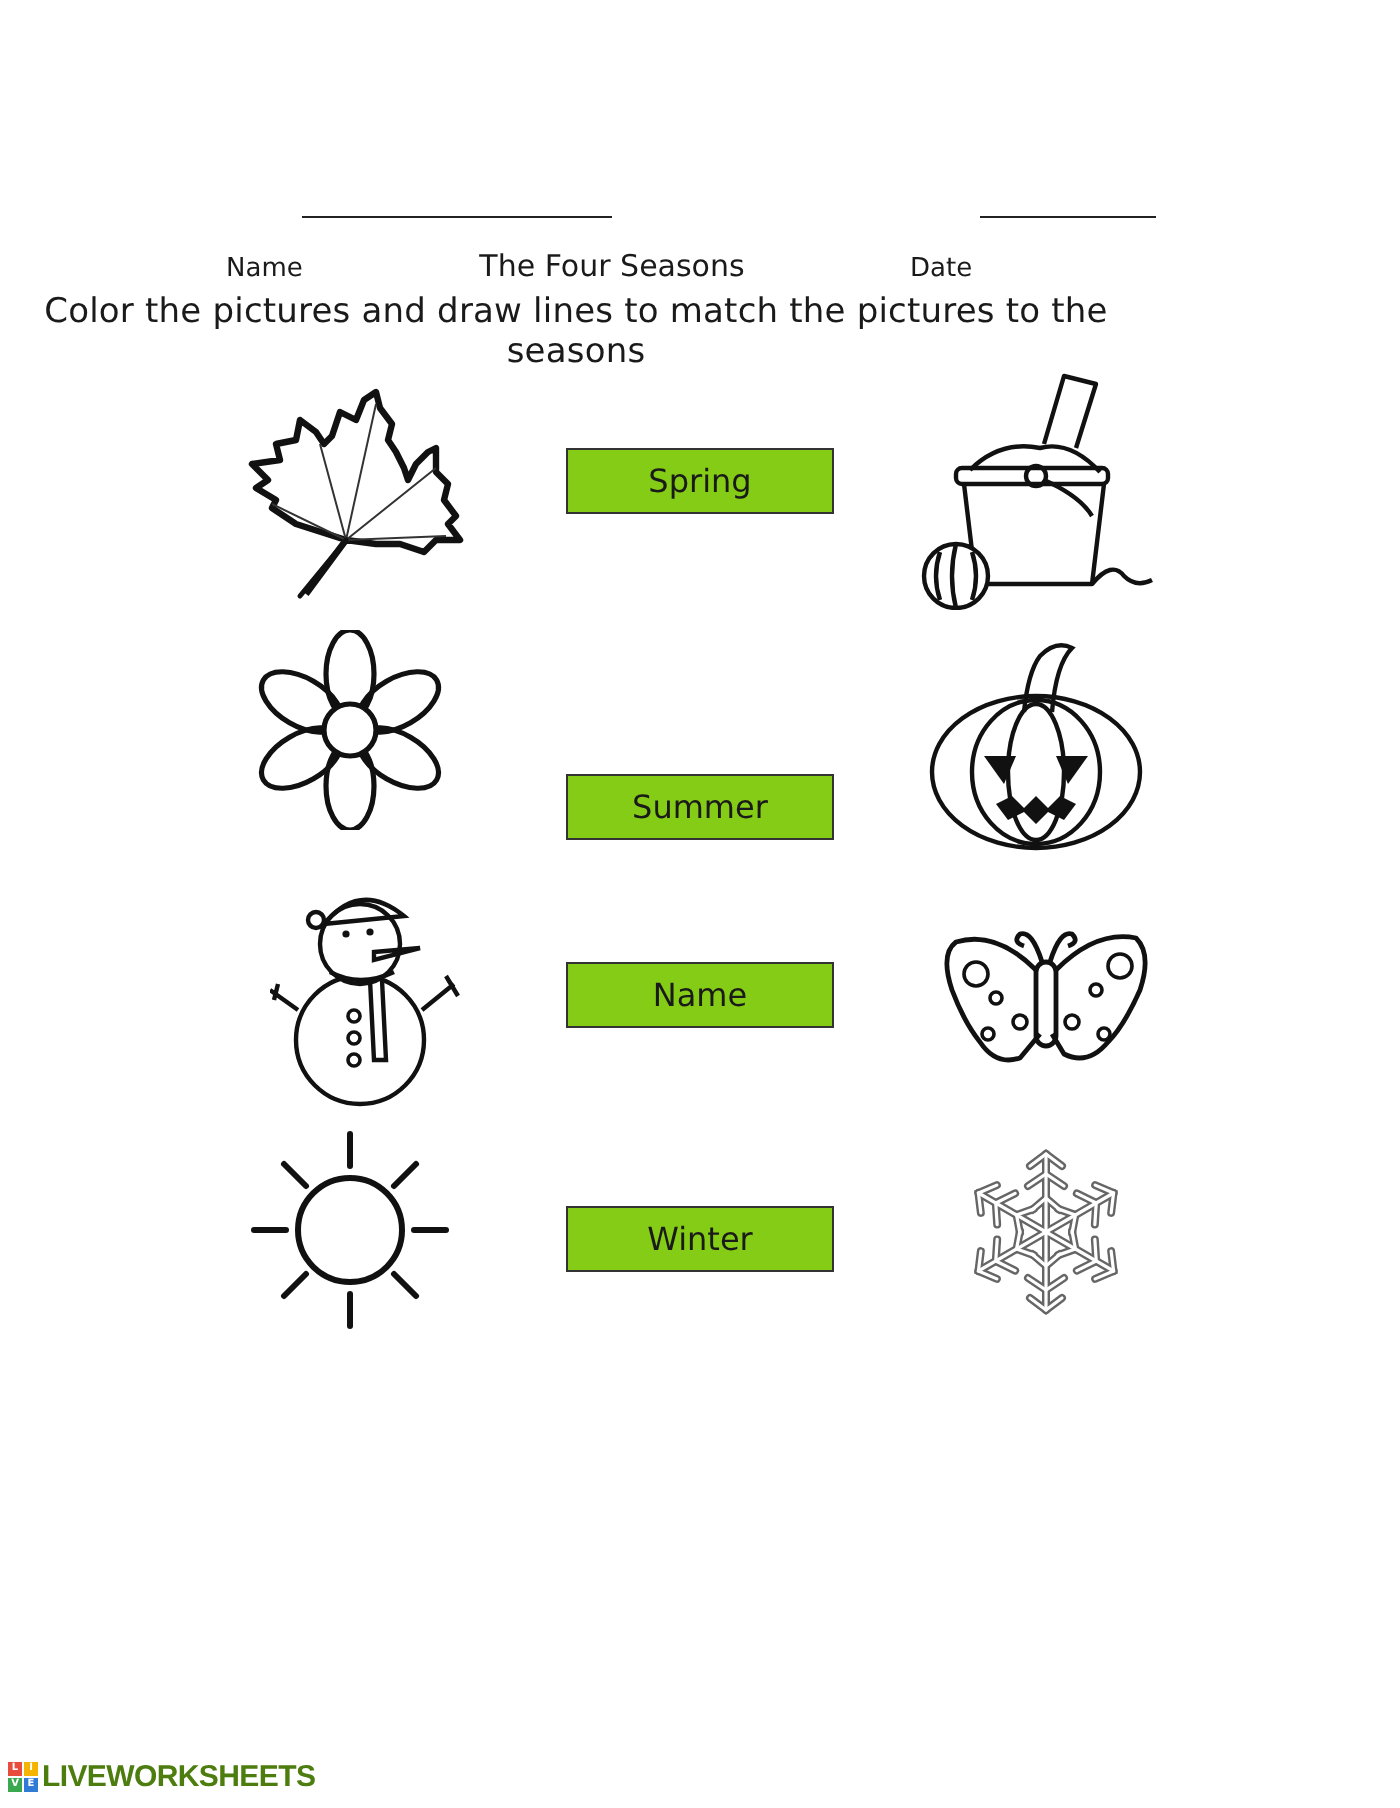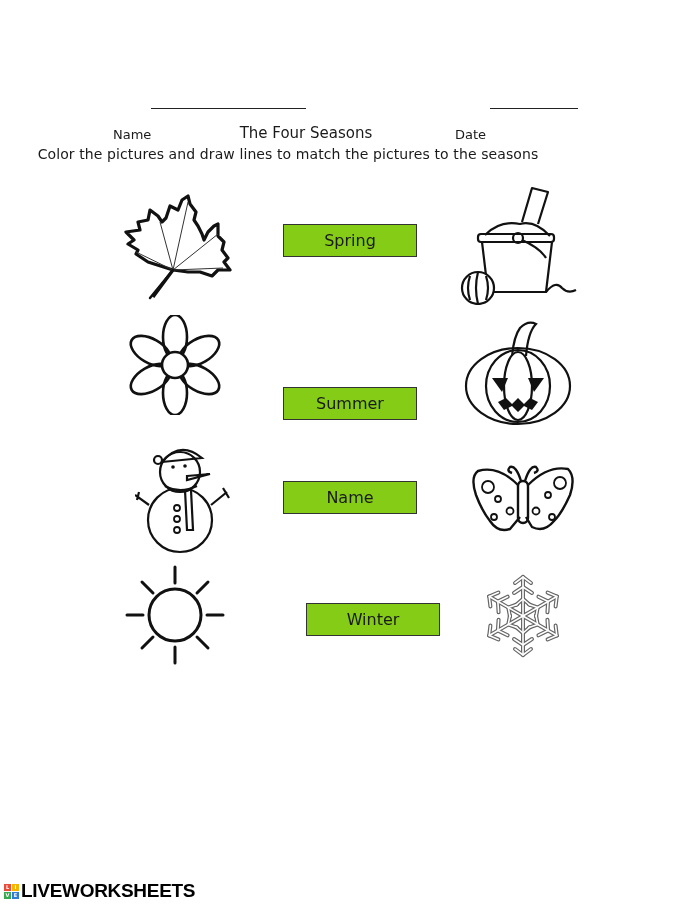--- a/index.html
+++ b/index.html
@@ -2,45 +2,45 @@
 <html><head>
 <meta charset="utf-8">
 <style>
   html, body { margin:0; padding:0; background:#ffffff; }
   body { width:700px; height:904px; position:relative; overflow:hidden;
          font-family:"DejaVu Sans", sans-serif; color:#1a1a1a; }
   .abs { position:absolute; }
   .field-label { font-size:13px;margin-top:32px; }
   .line { border-bottom:1.5px solid #222; height:0; }
   .title { left:0; width:612px; top:124px; text-align:center; font-size:15px; }
-  .subtitle { left:0; width:576px; top:146px; text-align:center; font-size:14px; letter-spacing:0.1px; }
+  .subtitle { left:0; width:576px; top:146px; text-align:center; font-size:17px; letter-spacing:0.1px; }
   .season-box { left:283px; width:134px; height:33px; border:1.5px solid #333;
                 box-sizing:border-box; text-align:center; line-height:31px; font-size:16px; background:#84cc16; cursor:pointer; }
   .pic { cursor:pointer; }
   .pic svg { display:block; }
   .footer-logo { left:4px; top:880px; display:flex; align-items:center; }
   .logo-blocks { display:grid; grid-template-columns:7px 7px; grid-template-rows:7px 7px; gap:1px; margin-right:2px; }
   .logo-blocks span { font-size:5px; line-height:7px; text-align:center; color:#fff; font-weight:bold; }
-  .logo-text { font-size:19px; font-weight:bold; color:#000000; letter-spacing:-0.3px; font-family:"Liberation Sans", sans-serif; }
+  .logo-text { font-size:15px; font-weight:bold; color:#4d7c0f; letter-spacing:-0.3px; font-family:"Liberation Sans", sans-serif; }
 </style>
 </head>
 <body>
 
 <div class="abs field-label" style="left:113px; top:95px;">Name</div>
 <div class="abs line" style="left:151px; top:108px; width:155px;"></div>
 <div class="abs field-label" style="left:455px; top:95px;">Date</div>
 <div class="abs line" style="left:490px; top:108px; width:88px;"></div>
 
 <div class="abs title">The Four Seasons</div>
 <div class="abs subtitle">Color the pictures and draw lines to match the pictures to the seasons</div>
 
 <div class="abs season-box" style="top:224px;">Spring</div>
 <div class="abs season-box" style="top:359px;margin-top:28px;">Summer</div>
 <div class="abs season-box" style="top:481px;">Name</div>
-<div class="abs season-box" style="top:603px;margin-left:23px;">Winter</div>
+<div class="abs season-box" style="top:603px;">Winter</div>
 
 <div class="abs pic" style="left:118px; top:192px;">
   <svg width="115" height="112" viewBox="0 0 115 112">
     <path d="M35 105 L55 78 M55 78 L30 70 L18 62 L20 58 L10 52 L16 48 L8 40 L22 38 L20 30 L30 28 L32 18 L40 24 L44 30 L48 26 L52 14 L60 18 L64 8 L70 4 L72 12 L78 20 L76 28 L80 34 L84 42 L86 48 L90 40 L96 34 L100 32 L100 44 L106 50 L104 58 L110 66 L106 70 L112 78 L100 78 L94 84 L82 80 L70 80 L55 78" fill="none" stroke="#111" stroke-width="3.2" stroke-linejoin="round"></path>
     <path d="M55 78 L42 30 M55 78 L70 10 M55 78 L100 42 M55 78 L18 60 M55 78 L105 76" fill="none" stroke="#333" stroke-width="1"></path>
     <path d="M55 78 L32 106" fill="none" stroke="#111" stroke-width="2.5" stroke-linecap="round"></path>
   </svg>
 </div>
 
 <div class="abs pic" style="left:125px; top:315px;">

